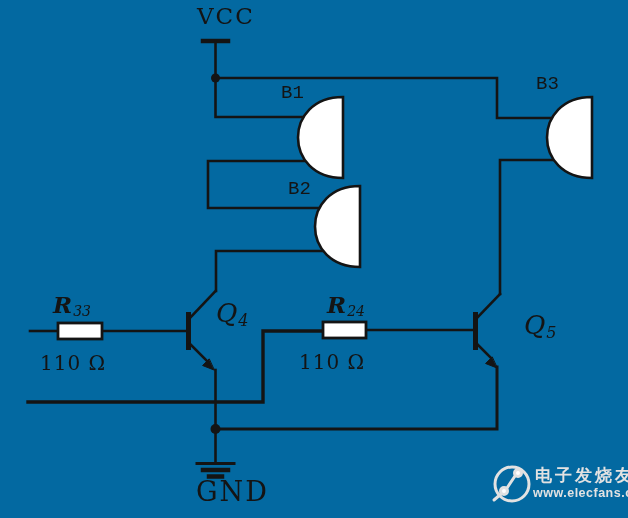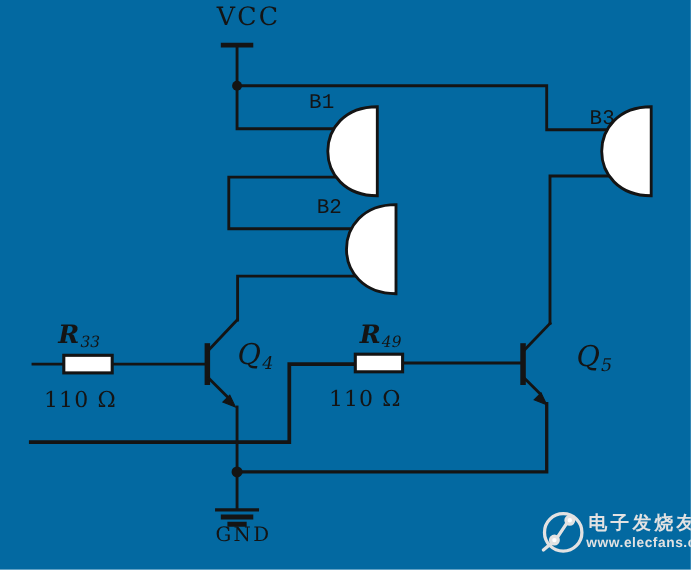--- a/index.html
+++ b/index.html
@@ -8,28 +8,28 @@
     width:628px;height:518px;
     background:#0369a1;
     font-family:"DejaVu Serif","Liberation Serif",serif;
     color:#111;
     overflow:hidden;
     padding-left:27px;
   }
   #circuit-svg{position:absolute;left:0;top:0;}
   .lbl{position:absolute;white-space:nowrap;line-height:1;color:#141414;}
   .lbl-vcc{left:197px;top:5px;font-size:23px;letter-spacing:2px;}
-  .lbl-gnd{left:196px;top:478px;font-size:18px;letter-spacing:2px;}
+  .lbl-gnd{left:196px;top:478px;font-size:27px;letter-spacing:2px;}
   .lbl-gate{font-size:19px;font-family:Liberation Mono, monospace;}
   .lbl-b1{left:281px;top:84px;}
   .lbl-b2{left:288px;top:180px;text-align:right;}
-  .lbl-b3{left:536px;top:99px;}
+  .lbl-b3{left:536px;top:75px;}
   .lbl-part{font-style:italic;font-size:26px;}
   .lbl-part .sub{font-style:italic;font-size:16px;position:relative;top:4px;margin-left:1px;}
-  .lbl-q4{left:216px;top:310px;}
+  .lbl-q4{left:216px;top:300px;}
   .lbl-q5{left:524px;top:312px;}
   .lbl-res{font-style:italic;font-size:23px;font-weight:bold;}
   .lbl-res .sub{font-size:14px;position:relative;top:3px;margin-left:1px;font-weight:normal;}
   .lbl-r33{left:53px;top:293px;}
   .lbl-r34{left:327px;top:293px;}
   .lbl-val{font-size:20px;letter-spacing:1px;margin-top:10px;}
   .lbl-val33{left:40px;top:343px;}
   .lbl-val34{left:299px;top:342px;}
   .watermark{position:absolute;color:#e2e2e2;font-family:"Liberation Sans",sans-serif;font-weight:bold;}
   .wm-cn{left:535px;top:464px;font-size:17px;letter-spacing:3px;}
@@ -115,21 +115,21 @@
 
   <div class="lbl lbl-vcc">VCC</div>
 
   <div class="lbl lbl-gate lbl-b1">B1</div>
   <div class="lbl lbl-gate lbl-b2">B2</div>
   <div class="lbl lbl-gate lbl-b3">B3</div>
 
   <div class="lbl lbl-res lbl-r33"><span>R</span><span class="sub">33</span></div>
   <div class="lbl lbl-val lbl-val33">110 Ω</div>
 
-  <div class="lbl lbl-res lbl-r34"><span>R</span><span class="sub">49</span></div>
+  <div class="lbl lbl-res lbl-r34"><span>R</span><span class="sub">24</span></div>
   <div class="lbl lbl-val lbl-val34">110 Ω</div>
 
   <div class="lbl lbl-part lbl-q4"><span>Q</span><span class="sub">4</span></div>
   <div class="lbl lbl-part lbl-q5"><span>Q</span><span class="sub">5</span></div>
 
   <div class="lbl lbl-gnd">GND</div>
 
   <div class="watermark wm-cn">电子发烧友</div>
   <div class="watermark wm-url">www.elecfans.com</div>
 

